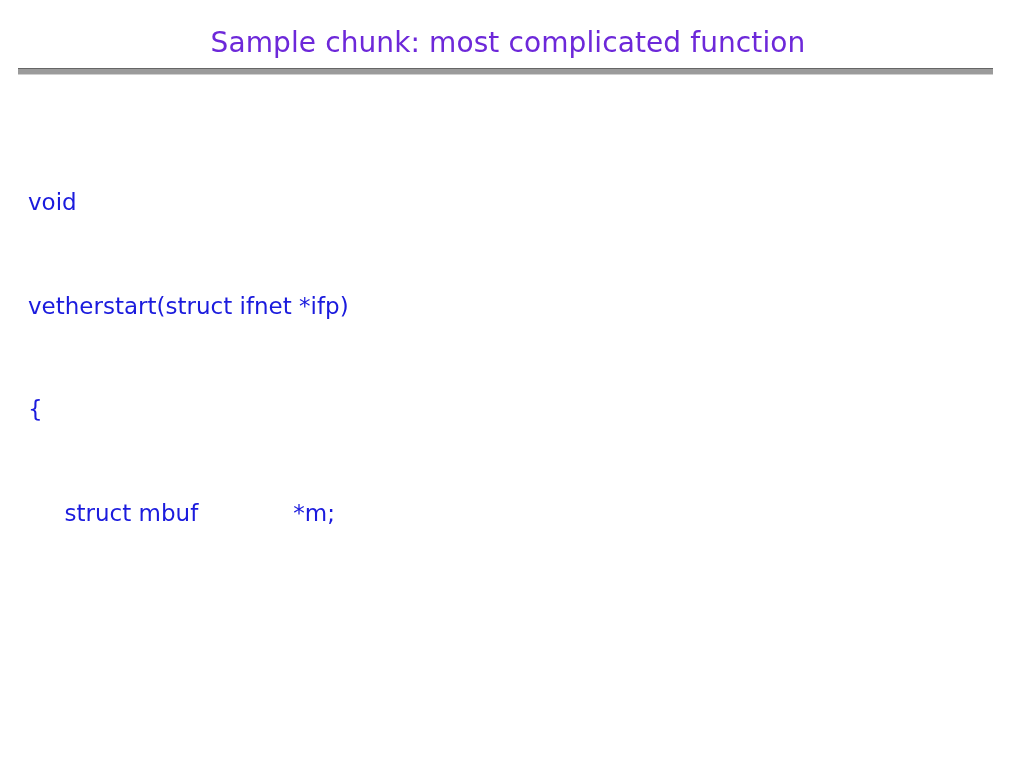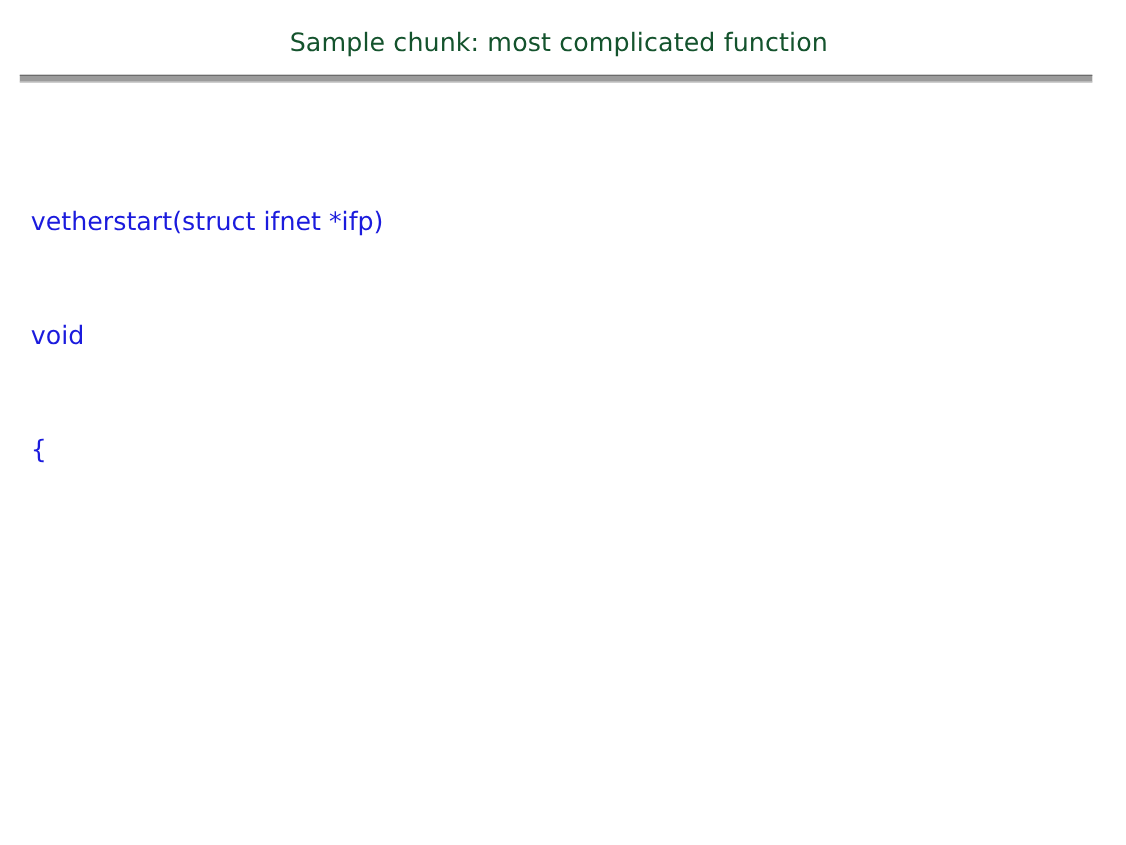--- a/index.html
+++ b/index.html
@@ -18,22 +18,22 @@
     width: 1024px;
     height: 768px;
     box-sizing: border-box;
   }
   .slide-title {
     position: absolute;
     top: 26px;
     left: 0;
     width: 1016px;
     text-align: center;
-    font-size: 23px;
-    color: #14532d;
+    font-size: 28px;
+    color: #6d28d9;
     font-family: "DejaVu Sans", sans-serif;
     letter-spacing: 0.1px;
   }
   .title-rule {
     position: absolute;
     top: 68px;
     left: 18px;
     width: 975px;
     height: 5px;
     background: #9b9b9b;
@@ -62,23 +62,24 @@
 </head>
 <body>
 
 <div class="slide">
 
   <div class="slide-title">Sample chunk: most complicated function</div>
 
   <div class="title-rule"></div>
 
   <div class="code-block">
+    <div class="code-line">void</div>
     <div class="code-line">vetherstart(struct ifnet *ifp)</div>
-    <div class="code-line">void</div>
     <div class="code-line">{</div>
+    <div class="code-line">     struct mbuf             *m;</div>
     <div class="code-line blank"></div>
     
     
     
     
     
     
     
     
     

